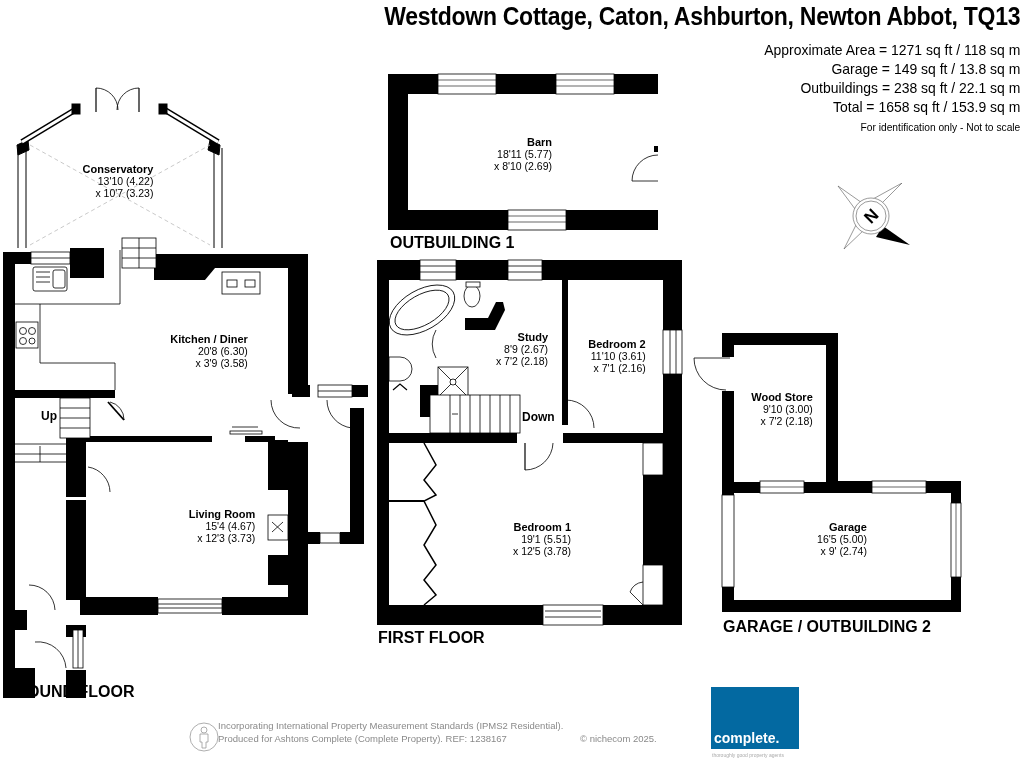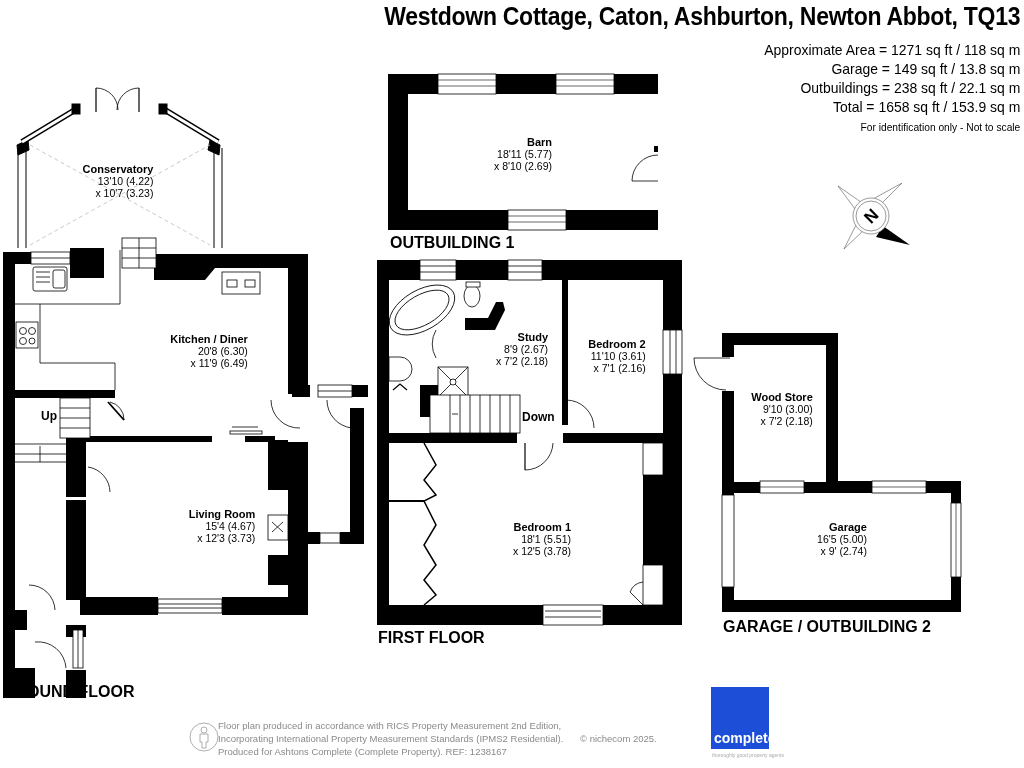--- a/index.html
+++ b/index.html
@@ -8,21 +8,21 @@
   .areas{position:absolute;right:4px;top:40px;text-align:right;font-size:15px;line-height:19px;transform:scaleX(0.93);transform-origin:right top;}
   .areas .note{font-size:11px;margin-top:4px;line-height:14px;}
   .plan{position:absolute;left:0;top:0;}
   .rl{position:absolute;text-align:right;font-size:10.5px;line-height:12px;white-space:nowrap;transform:translateX(-50%);}
   .rl .nm{font-weight:bold;font-size:11px;}
   .sect{position:absolute;font-weight:bold;font-size:16px;white-space:nowrap;}
   .small{position:absolute;font-weight:bold;font-size:12px;}
   .footer{position:absolute;left:218px;top:719px;font-size:9.5px;line-height:13px;color:#8a8a8a;white-space:nowrap;}
   .footer .copy{position:absolute;left:362px;top:13px;}
   .person{position:absolute;left:189px;top:722px;width:30px;height:30px;}
-  .logo{position:absolute;left:711px;top:687px;width:58px;height:62px;background:#1d4ed8;}
+  .logo{position:absolute;left:711px;top:687px;width:88px;height:62px;background:#0369a1;}
   .logo span{position:absolute;left:3px;bottom:3px;color:#fff;font-weight:bold;font-size:14px;}
   .logo-tag{position:absolute;left:712px;top:752px;font-size:5px;color:#aaa;white-space:nowrap;}
   .compass{position:absolute;left:835px;top:183px;}
 </style>
 </head>
 <body>
 
 <div class="title">Westdown Cottage, Caton, Ashburton, Newton Abbot, TQ13</div>
 <div class="areas">
   <div>Approximate Area = 1271 sq ft / 118 sq m</div>
@@ -257,21 +257,21 @@
 </svg>
 
 <div class="rl" style="left:118px;top:163px;">
   <div class="nm">Conservatory</div>
   <div>13'10 (4.22)</div>
   <div>x 10'7 (3.23)</div>
 </div>
 <div class="rl" style="left:162px;top:333px;margin-left:47px;">
   <div class="nm">Kitchen / Diner</div>
   <div>20'8 (6.30)</div>
-  <div>x 11'9 (6.49)</div>
+  <div>x 3'9 (3.58)</div>
 </div>
 <div class="rl" style="left:178px;top:508px;margin-left:44px;">
   <div class="nm">Living Room</div>
   <div>15'4 (4.67)</div>
   <div>x 12'3 (3.73)</div>
 </div>
 <div class="rl" style="left:523px;top:136px;">
   <div class="nm">Barn</div>
   <div>18'11 (5.77)</div>
   <div>x 8'10 (2.69)</div>
@@ -281,21 +281,21 @@
   <div>8'9 (2.67)</div>
   <div>x 7'2 (2.18)</div>
 </div>
 <div class="rl" style="left:617px;top:338px;">
   <div class="nm">Bedroom 2</div>
   <div>11'10 (3.61)</div>
   <div>x 7'1 (2.16)</div>
 </div>
 <div class="rl" style="left:542px;top:521px;">
   <div class="nm">Bedroom 1</div>
-  <div>18'1 (5.51)</div>
+  <div>19'1 (5.51)</div>
   <div>x 12'5 (3.78)</div>
 </div>
 <div class="rl" style="left:782px;top:391px;">
   <div class="nm">Wood Store</div>
   <div>9'10 (3.00)</div>
   <div>x 7'2 (2.18)</div>
 </div>
 <div class="rl" style="left:842px;top:521px;">
   <div class="nm">Garage</div>
   <div>16'5 (5.00)</div>
@@ -309,21 +309,20 @@
 <div class="sect" style="left:378px;top:629px;">FIRST FLOOR</div>
 <div class="sect" style="left:390px;top:234px;">OUTBUILDING 1</div>
 <div class="sect" style="left:723px;top:618px;">GARAGE / OUTBUILDING 2</div>
 
 <svg class="person" viewBox="0 0 30 30">
   <circle cx="15" cy="15" r="14" fill="none" stroke="#999" stroke-width="0.8"></circle>
   <circle cx="15" cy="8" r="3" fill="none" stroke="#999" stroke-width="0.8"></circle>
   <path d="M11,12 L19,12 L19,20 L17,20 L17,26 L13,26 L13,20 L11,20 Z" fill="none" stroke="#999" stroke-width="0.8"></path>
 </svg>
 <div class="footer">
-  <div>Floor plan produced in accordance with RICS Property Measurement 2nd Edition,</div>
   <div>Incorporating International Property Measurement Standards (IPMS2 Residential).</div>
   <div>Produced for Ashtons Complete (Complete Property).    REF:  1238167</div>
   <div class="copy">© nichecom 2025.</div>
 </div>
 <div class="logo">
   <span>complete.</span>
 </div>
 <div class="logo-tag">thoroughly good property agents</div>
 
 </body></html>

